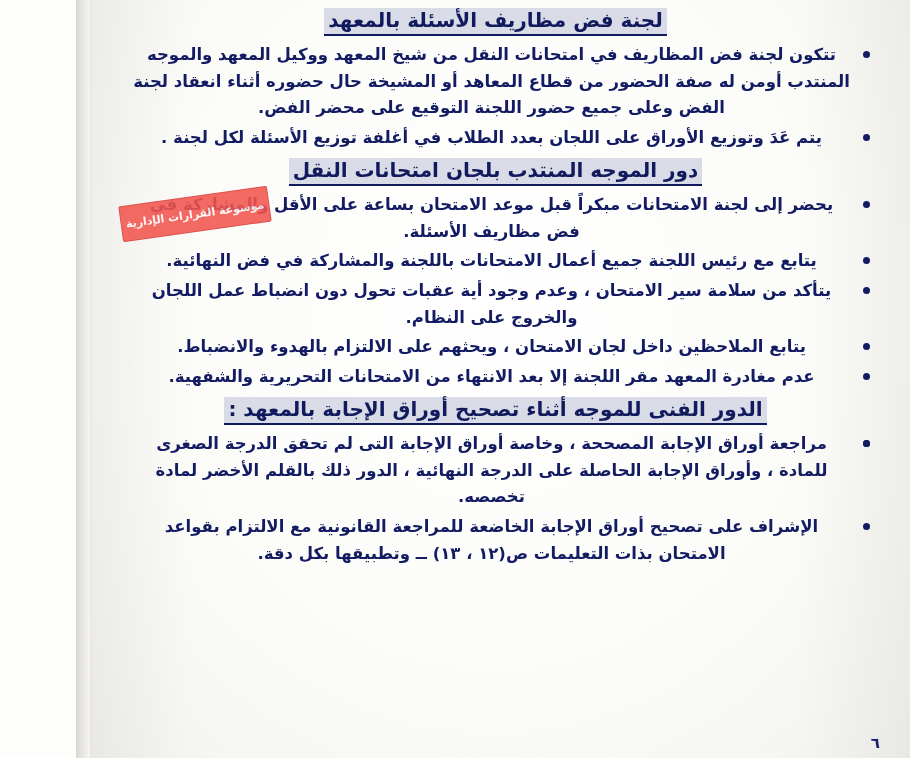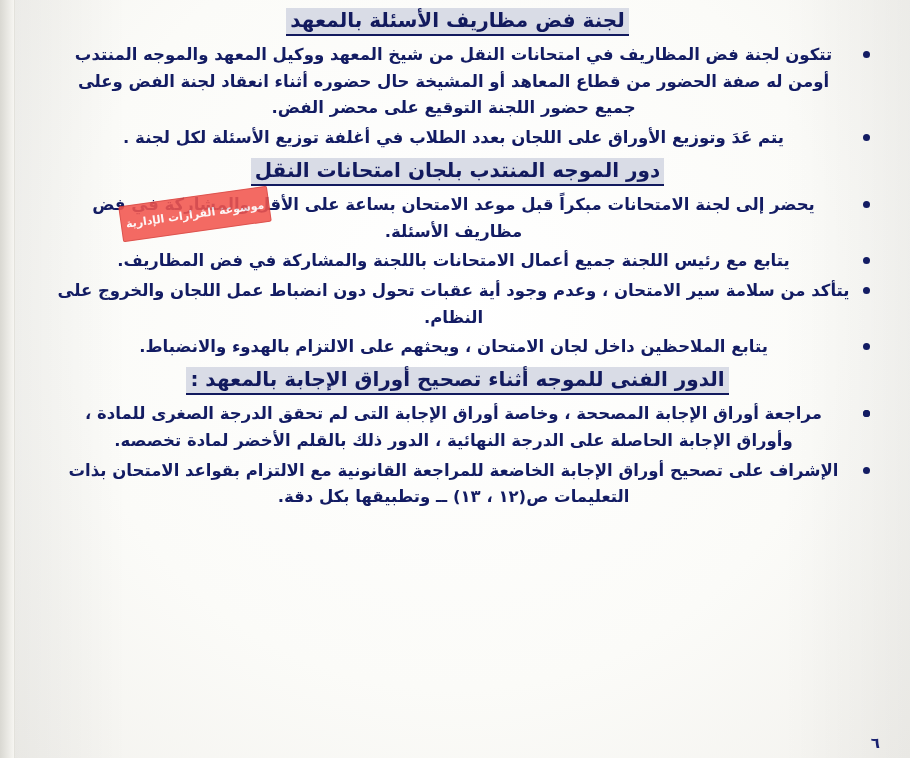--- a/index.html
+++ b/index.html
@@ -9,21 +9,21 @@
   body {
     width: 910px;
     height: 758px;
     background: #fdfdfb;
     font-family: "DejaVu Sans", sans-serif;
     overflow: hidden;
     position: relative;
   }
   .page {
     position: relative;
-    width: 910px;
+    width: 834px;
     height: 758px;
     background:
       radial-gradient(ellipse at 50% 40%, #ffffff 0%, #fbfbf8 60%, #f3f2ee 100%);
     box-sizing: border-box;
     padding: 6px 34px 0 39px;
     direction: rtl;
   }
   
   .page:before {
     content: "";
@@ -142,29 +142,33 @@
   <h2 class="section-title underlined">
     <span class="hl">دور الموجه المنتدب بلجان امتحانات النقل</span>
   </h2>
   <ul class="bullets">
     <li>
       <span class="dot"></span>
       <span>يحضر إلى لجنة الامتحانات مبكراً قبل موعد الامتحان بساعة على الأقل والمشاركة في فض مظاريف الأسئلة.</span>
     </li>
     <li>
       <span class="dot"></span>
-      <span>يتابع مع رئيس اللجنة جميع أعمال الامتحانات باللجنة والمشاركة في فض المظاريف.</span>
+      <span>يتابع مع رئيس اللجنة جميع أعمال الامتحانات باللجنة والمشاركة في فض النهائية.</span>
     </li>
     <li>
       <span class="dot"></span>
       <span>يتأكد من سلامة سير الامتحان ، وعدم وجود أية عقبات تحول دون انضباط عمل اللجان والخروج على النظام.</span>
     </li>
     <li>
       <span class="dot"></span>
       <span>يتابع الملاحظين داخل لجان الامتحان ، ويحثهم على الالتزام بالهدوء والانضباط.</span>
+    </li>
+    <li>
+      <span class="dot"></span>
+      <span>عدم مغادرة المعهد مقر اللجنة إلا بعد الانتهاء من الامتحانات التحريرية والشفهية.</span>
     </li>
   </ul>
 
   <h2 class="section-title underlined">
     <span class="hl">الدور الفنى للموجه أثناء تصحيح أوراق الإجابة بالمعهد :</span>
   </h2>
   <ul class="bullets">
     <li>
       <span class="dot"></span>
     </li>

